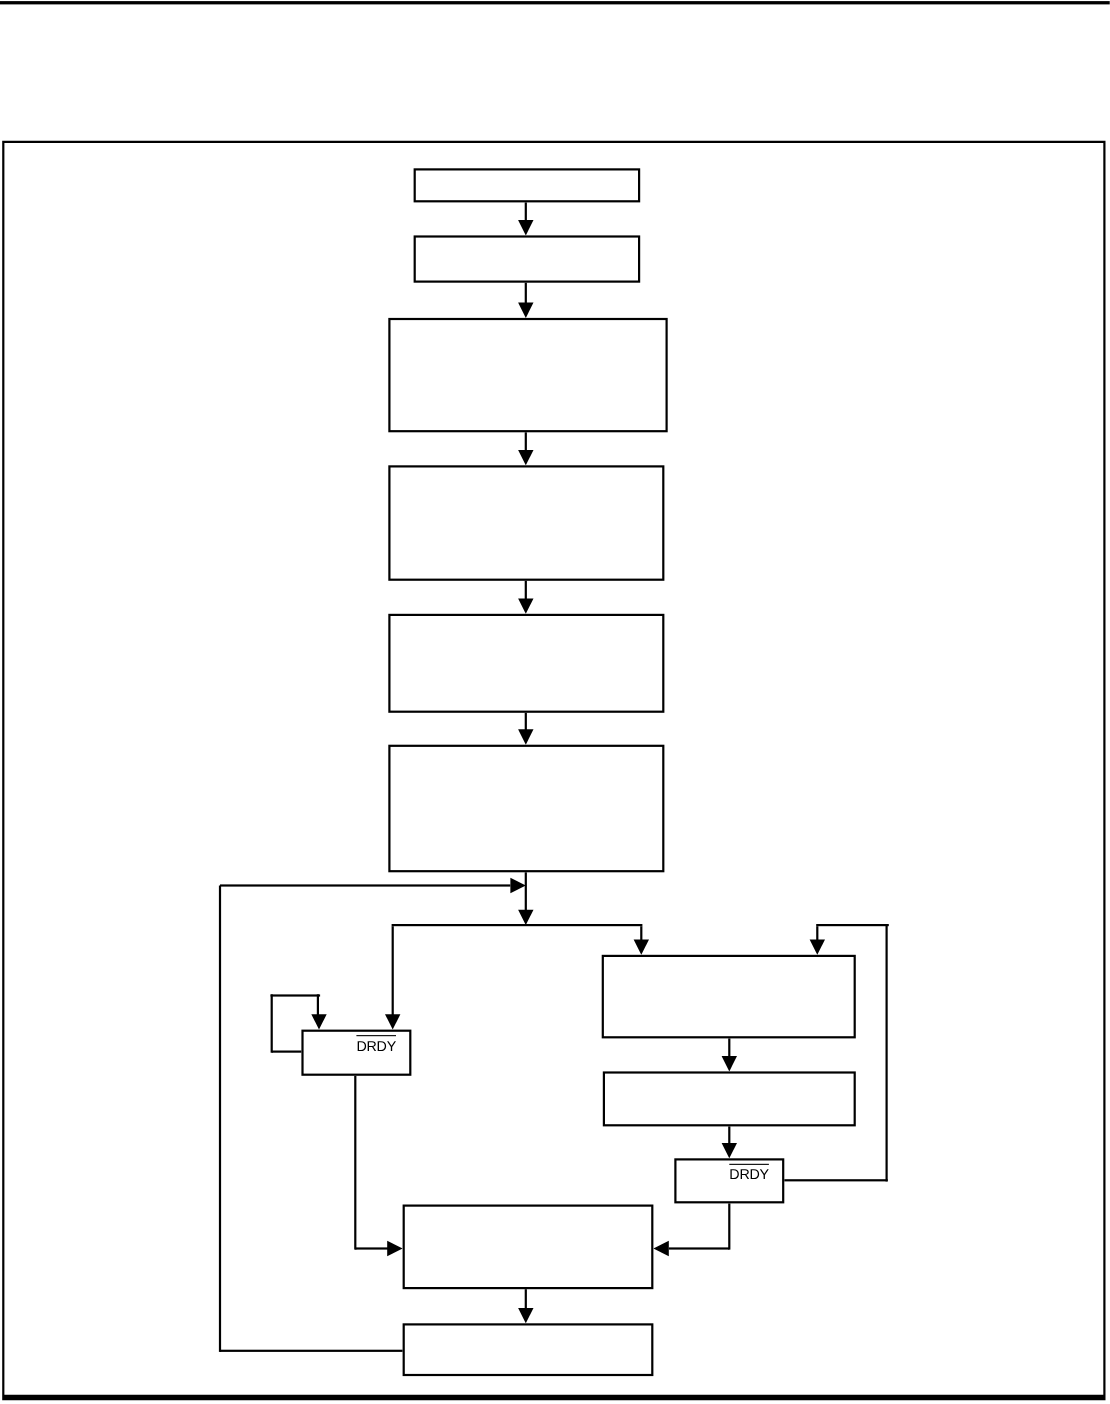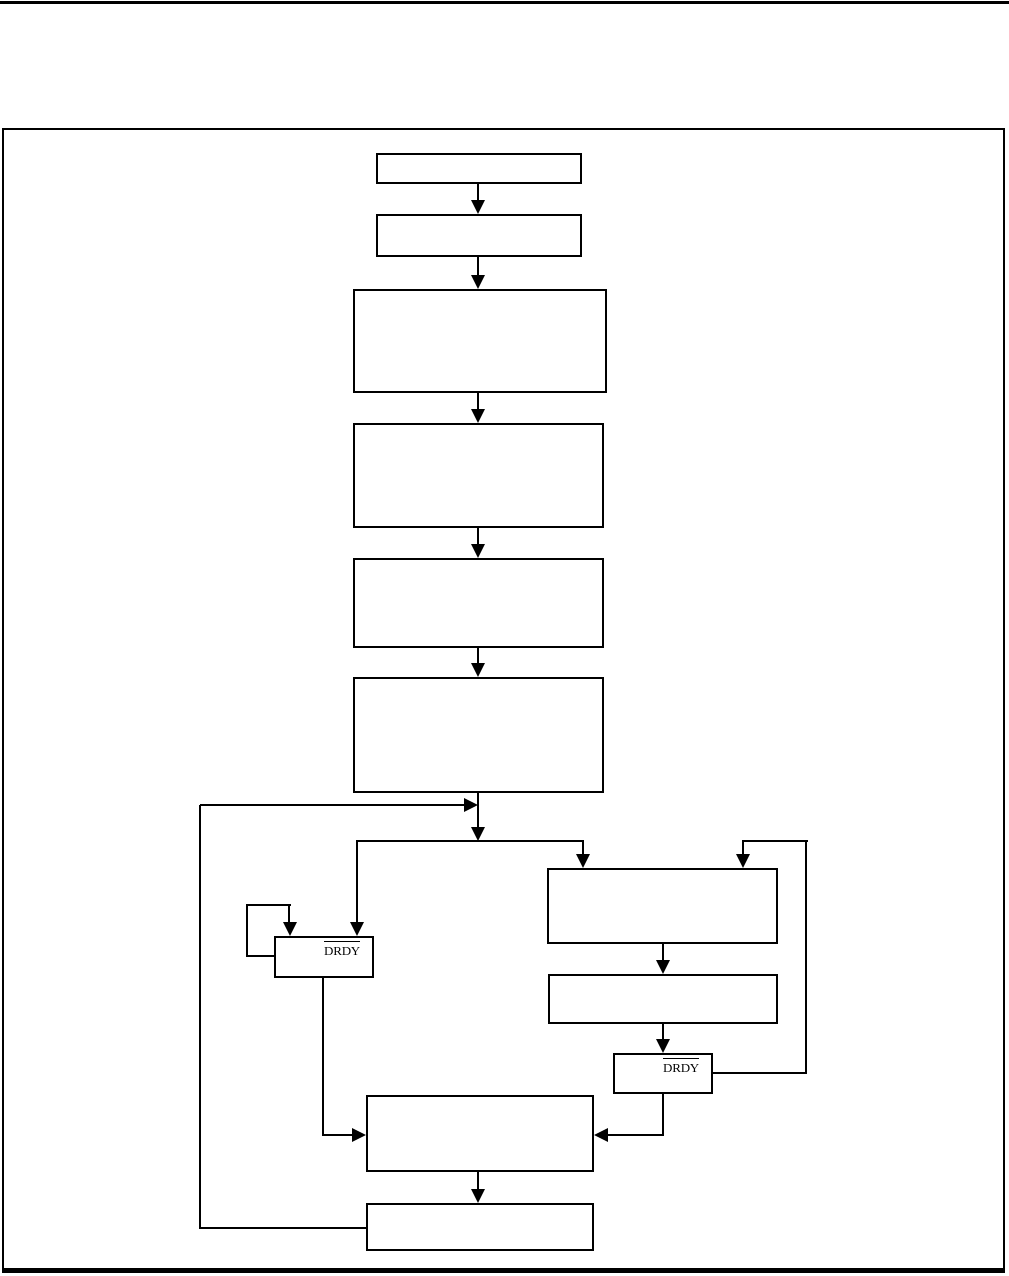--- a/index.html
+++ b/index.html
@@ -1,21 +1,21 @@
 <!DOCTYPE html>
 <html><head>
 <meta charset="utf-8">
 <style>
   html, body { margin: 0; padding: 0; background: #ffffff; }
   .canvas {
     position: relative;
     width: 1009px;
     height: 1276px;
     background: #ffffff;
-    font-family: Liberation Serif, serif;
+    font-family: Liberation Sans, sans-serif;
     overflow: hidden;
   }
   .top-rule {
     position: absolute; left: 0; top: 1px; width: 1009px; height: 3px;
     background: #000000;
   }
   .frame {
     position: absolute; left: 2px; top: 128px; width: 1003px; height: 1145px;
     box-sizing: border-box;
     border: 2px solid #000000;

